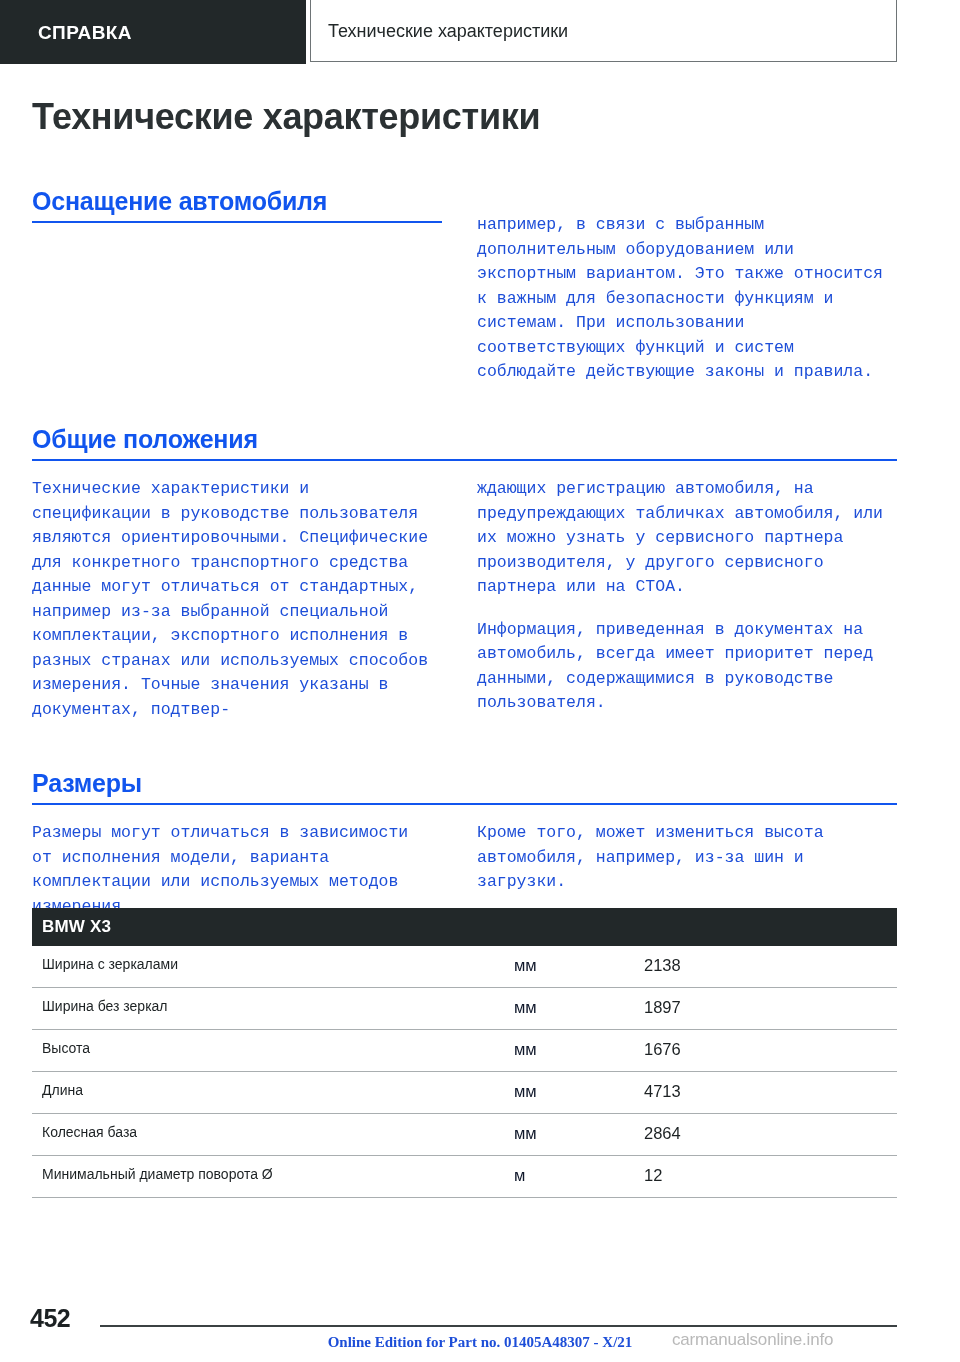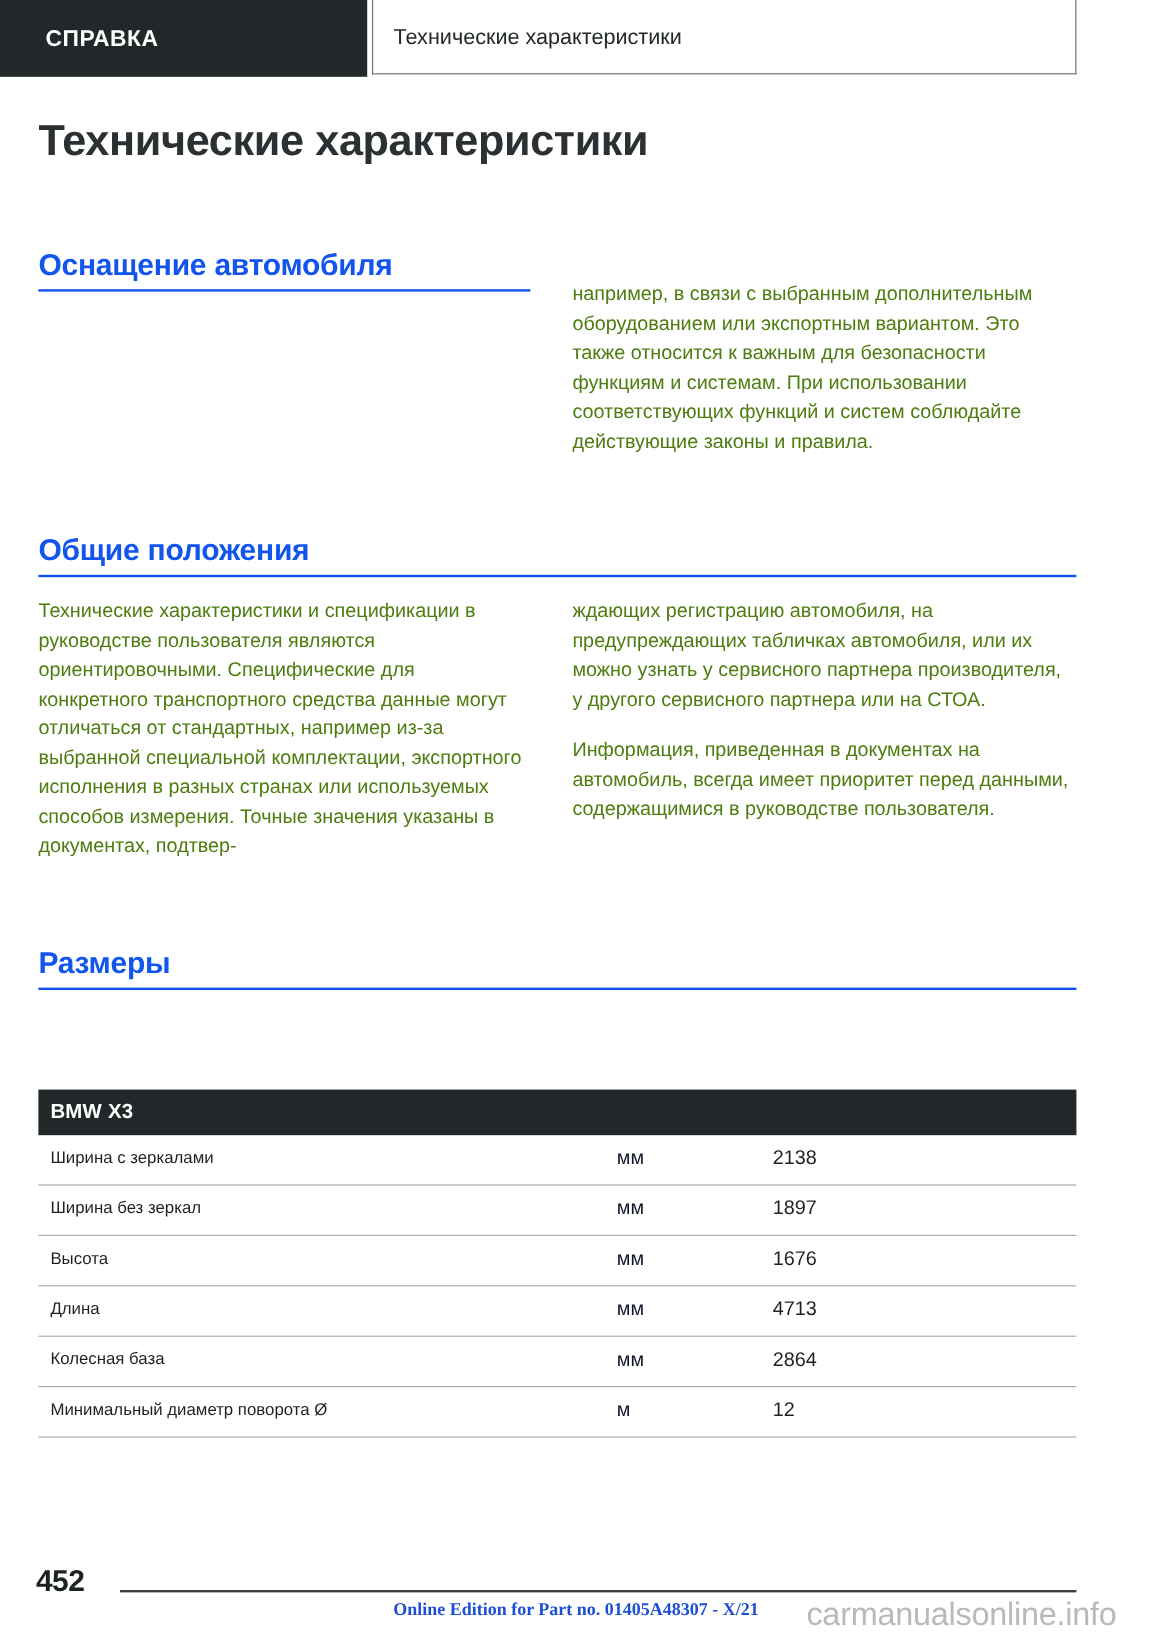--- a/index.html
+++ b/index.html
@@ -74,21 +74,20 @@
     letter-spacing: -0.3px;
     color: #2b3133;
     white-space: nowrap;
   }
 
   
   .section {
     position: absolute;
     left: 32px;
     width: 865px;
-    margin-top: 20px;
   }
   .sec-heading {
     font-size: 25px;
     font-weight: bold;
     color: #1155ee;
     letter-spacing: -0.2px;
     line-height: 30px;
     white-space: nowrap;
   }
   .sec-rule {
@@ -111,22 +110,23 @@
   }
   .col-right {
     position: absolute;
     left: 445px;
     top: 0;
     width: 420px;
   }
   .body-p {
     font-size: 16.5px;
     line-height: 24.5px;
-    color: #4d7c0f;
+    color: #1d4ed8;
     margin: 0 0 18px 0;
+    font-family: Liberation Mono, monospace;
   }
   .body-p:last-child { margin-bottom: 0; }
 
   
   #dimensions-table {
     position: absolute;
     left: 32px;
     top: 908px;
     width: 865px;
   }
@@ -209,21 +209,21 @@
     font-size: 15px;
     font-weight: bold;
     font-family: "Liberation Serif", serif;
     color: #1d4ed8;
     white-space: nowrap;
   }
   #footer-watermark {
     position: absolute;
     left: 672px;
     top: 30px;
-    font-size: 27px;
+    font-size: 17px;
     color: #b9b9b9;
     letter-spacing: -0.2px;
     white-space: nowrap;
   }
 </style>
 </head>
 <body>
 
 <div id="header-bar">
   <div id="header-chapter-tab">
@@ -256,20 +256,28 @@
     <div class="col-right">
       <p class="body-p">ждающих регистрацию автомобиля, на предупреждающих табличках автомобиля, или их можно узнать у сервисного партнера производителя, у другого сервисного партнера или на СТОА.</p>
       <p class="body-p">Информация, приведенная в документах на автомобиль, всегда имеет приоритет перед данными, содержащимися в руководстве пользователя.</p>
     </div>
   </div>
 </div>
 
 <div class="section" id="section-dimensions" style="top:768px;">
   <div class="sec-heading">Размеры</div>
   <div class="sec-rule full"></div>
+  <div class="cols" style="height:90px;">
+    <div class="col-left">
+      <p class="body-p">Размеры могут отличаться в зависимости от исполнения модели, варианта комплектации или используемых методов измерения.</p>
+    </div>
+    <div class="col-right">
+      <p class="body-p">Кроме того, может измениться высота автомобиля, например, из-за шин и загрузки.</p>
+    </div>
+  </div>
 </div>
 
 <div id="dimensions-table">
   <div class="tbl-head">
     <div class="tbl-head-label">BMW X3</div>
   </div>
 
   <div class="tbl-row">
     <div class="cell-name">Ширина с зеркалами</div>
     <div class="cell-unit">мм</div>

